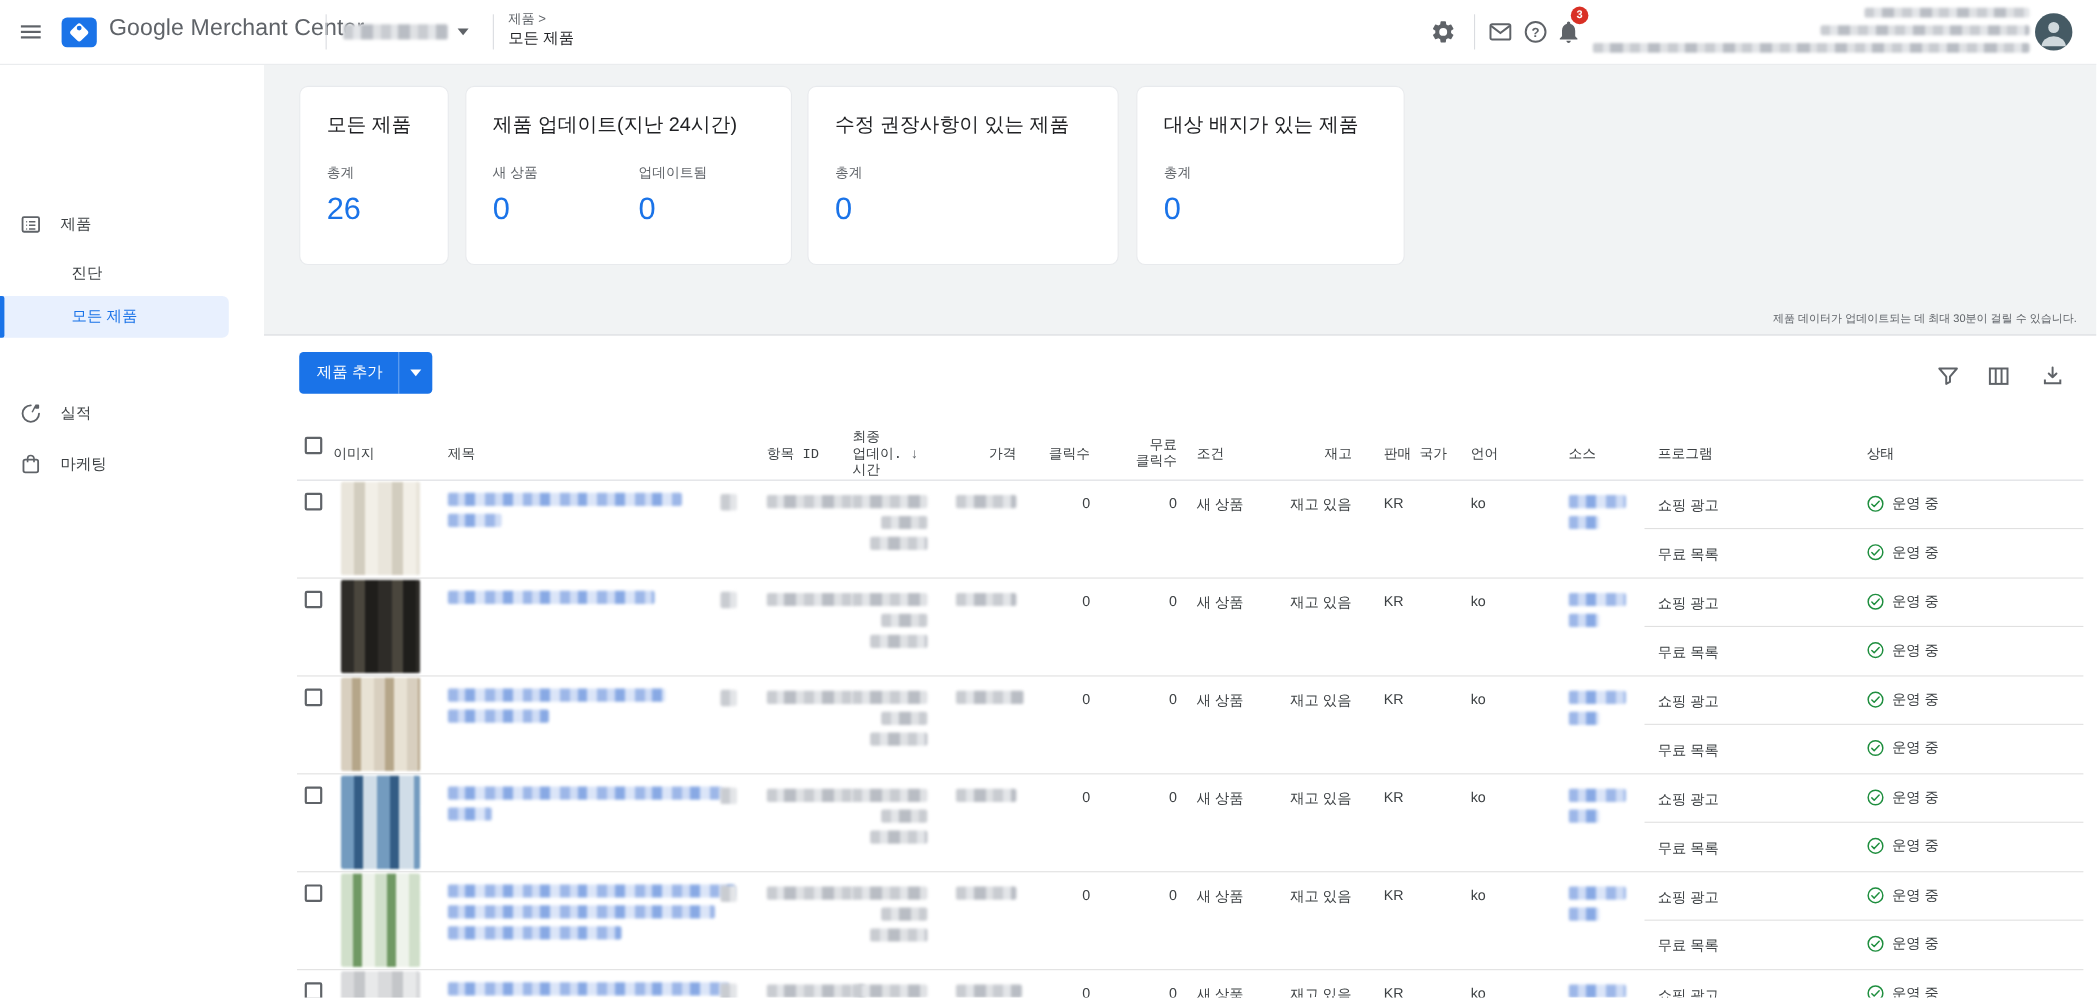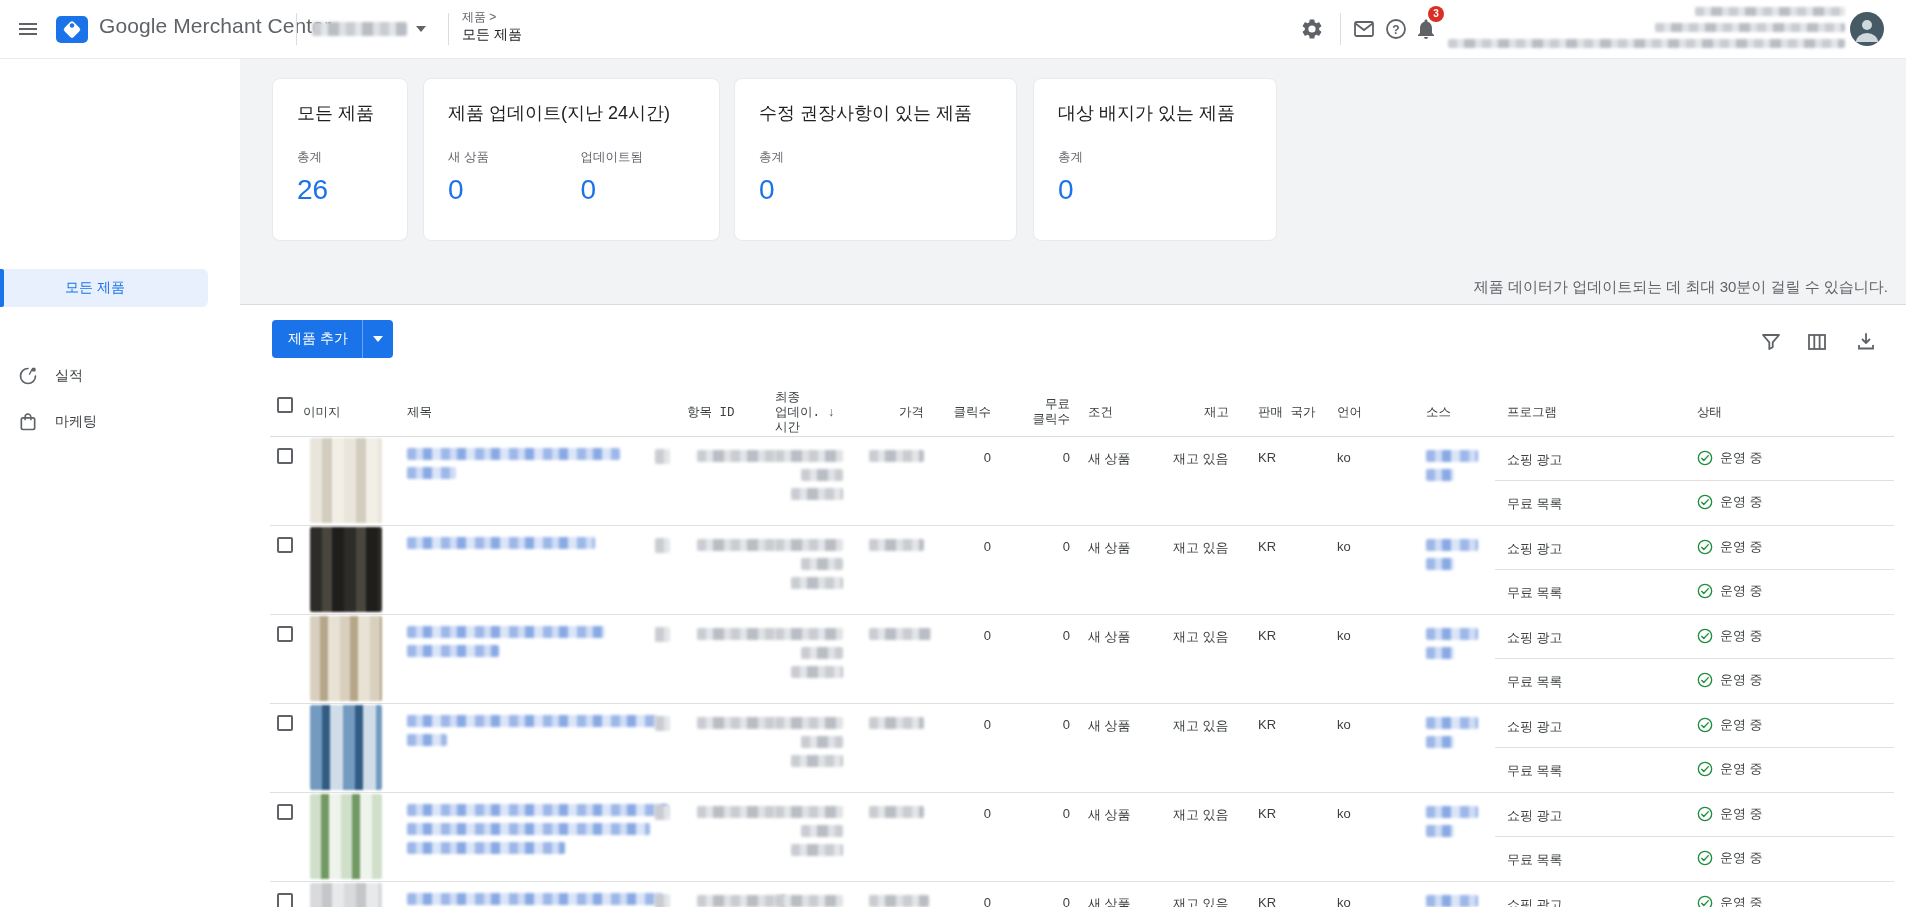--- a/index.html
+++ b/index.html
@@ -32,21 +32,21 @@
   #sel-bar{position:absolute;left:0;top:211px;width:4px;height:38px;background:#1a73e8;border-radius:0 2px 2px 0;}
   .side-item.selected{color:#1a73e8;}
 
   
   #band{position:absolute;left:240px;top:58px;width:1666px;height:246px;background:#f1f3f4;border-bottom:1px solid #dadce0;}
   .card{position:absolute;top:20px;height:163px;background:#fff;border:1px solid #e8eaed;border-radius:8px;box-sizing:border-box;padding:22px 24px;}
   .card-title{font-size:18px;color:#202124;white-space:nowrap;}
   .metric{display:inline-block;vertical-align:top;margin-right:28px;}
   .metric-label{margin-top:24px;font-size:12.5px;color:#5f6368;}
   .metric-value{margin-top:8px;font-size:28px;color:#1a73e8;}
-  #notice{position:absolute;right:18px;bottom:7px;font-size:15px;color:#5f6368;}
+  #notice{position:absolute;right:18px;bottom:7px;font-size:10px;color:#5f6368;}
 
   
   #add-btn{position:absolute;left:272px;top:320px;height:38px;background:#1a73e8;border:none;border-radius:4px;color:#fff;
       font-size:14px;font-family:inherit;display:flex;align-items:center;padding:0;cursor:pointer;}
   #add-btn .lbl{padding:0 14px 0 16px;}
   #add-btn .caret-zone{display:flex;align-items:center;justify-content:center;width:30px;height:38px;border-left:1px solid rgba(255,255,255,.35);}
   .caret{width:0;height:0;border-left:5px solid transparent;border-right:5px solid transparent;border-top:6px solid #fff;}
   .tool-icon{position:absolute;top:330px;width:24px;height:24px;color:#5f6368;cursor:pointer;}
 
   
@@ -126,21 +126,31 @@
           <path d="M6 30a11 9 0 0 1 22 0z" fill="#cfd8dc"></path>
         </svg>
     </div>
   </div>
 
   <nav id="sidebar">
     <div id="sel-pill"></div>
     <div id="sel-bar"></div>
 
 
-
+    <div class="side-item" style="top:131px">
+      <svg class="sicon" viewBox="0 0 24 24" fill="none" stroke="#5f6368" stroke-width="2">
+        <rect x="3" y="4" width="18" height="16" rx="1.5"></rect>
+          <path d="M7 9h1M10 9h7M7 13h1M10 13h7M7 17h1M10 17h7" stroke-width="1.6"></path>
+      </svg>
+      <span class="slabel">제품</span>
+    </div>
+
+    <div class="side-item sub" style="top:176px">
+      <span class="slabel">진단</span>
+    </div>
 
     <div class="side-item sub selected" style="top:215px">
       <span class="slabel">모든 제품</span>
     </div>
 
 
     <div class="side-item" style="top:303px">
       <svg class="sicon" viewBox="0 0 24 24" fill="none" stroke="#5f6368" stroke-width="2">
         <path d="M12 3a9 9 0 1 0 9 9" stroke-linecap="round"></path>
           <path d="M17 3.8 13.5 10.5" stroke-width="1.6"></path>
@@ -210,21 +220,21 @@
   </svg>
   <svg class="tool-icon" style="left:1854px" viewBox="0 0 24 24" fill="none" stroke="#5f6368" stroke-width="1.8">
     <path d="M12 4v9M12 13l-3.5-3.5M12 13l3.5-3.5" stroke-linecap="round"></path>
       <path d="M5 15v3.5h14V15"></path>
   </svg>
 
   <div id="thead">
     <div class="cb" style="left:7px;top:7px"></div>
     <div class="th" style="left:33px">이미지</div>
     <div class="th" style="left:137px">제목</div>
-    <div class="th" style="left:417px">항목 ID</div>
+    <div class="th" style="left:427px">항목 ID</div>
     <div class="th multi" style="left:505px">
       <div>최종</div>
       <div><span>업데이.</span> <span class="sort-arrow">↓</span></div>
       <div>시간</div>
     </div>
     <div class="th r" style="left:604px;width:50px">가격</div>
     <div class="th r" style="left:651px;width:70px">클릭수</div>
     <div class="th multi r" style="left:740px;width:60px;top:8px">
       <div>무료</div>
       <div>클릭수</div>

